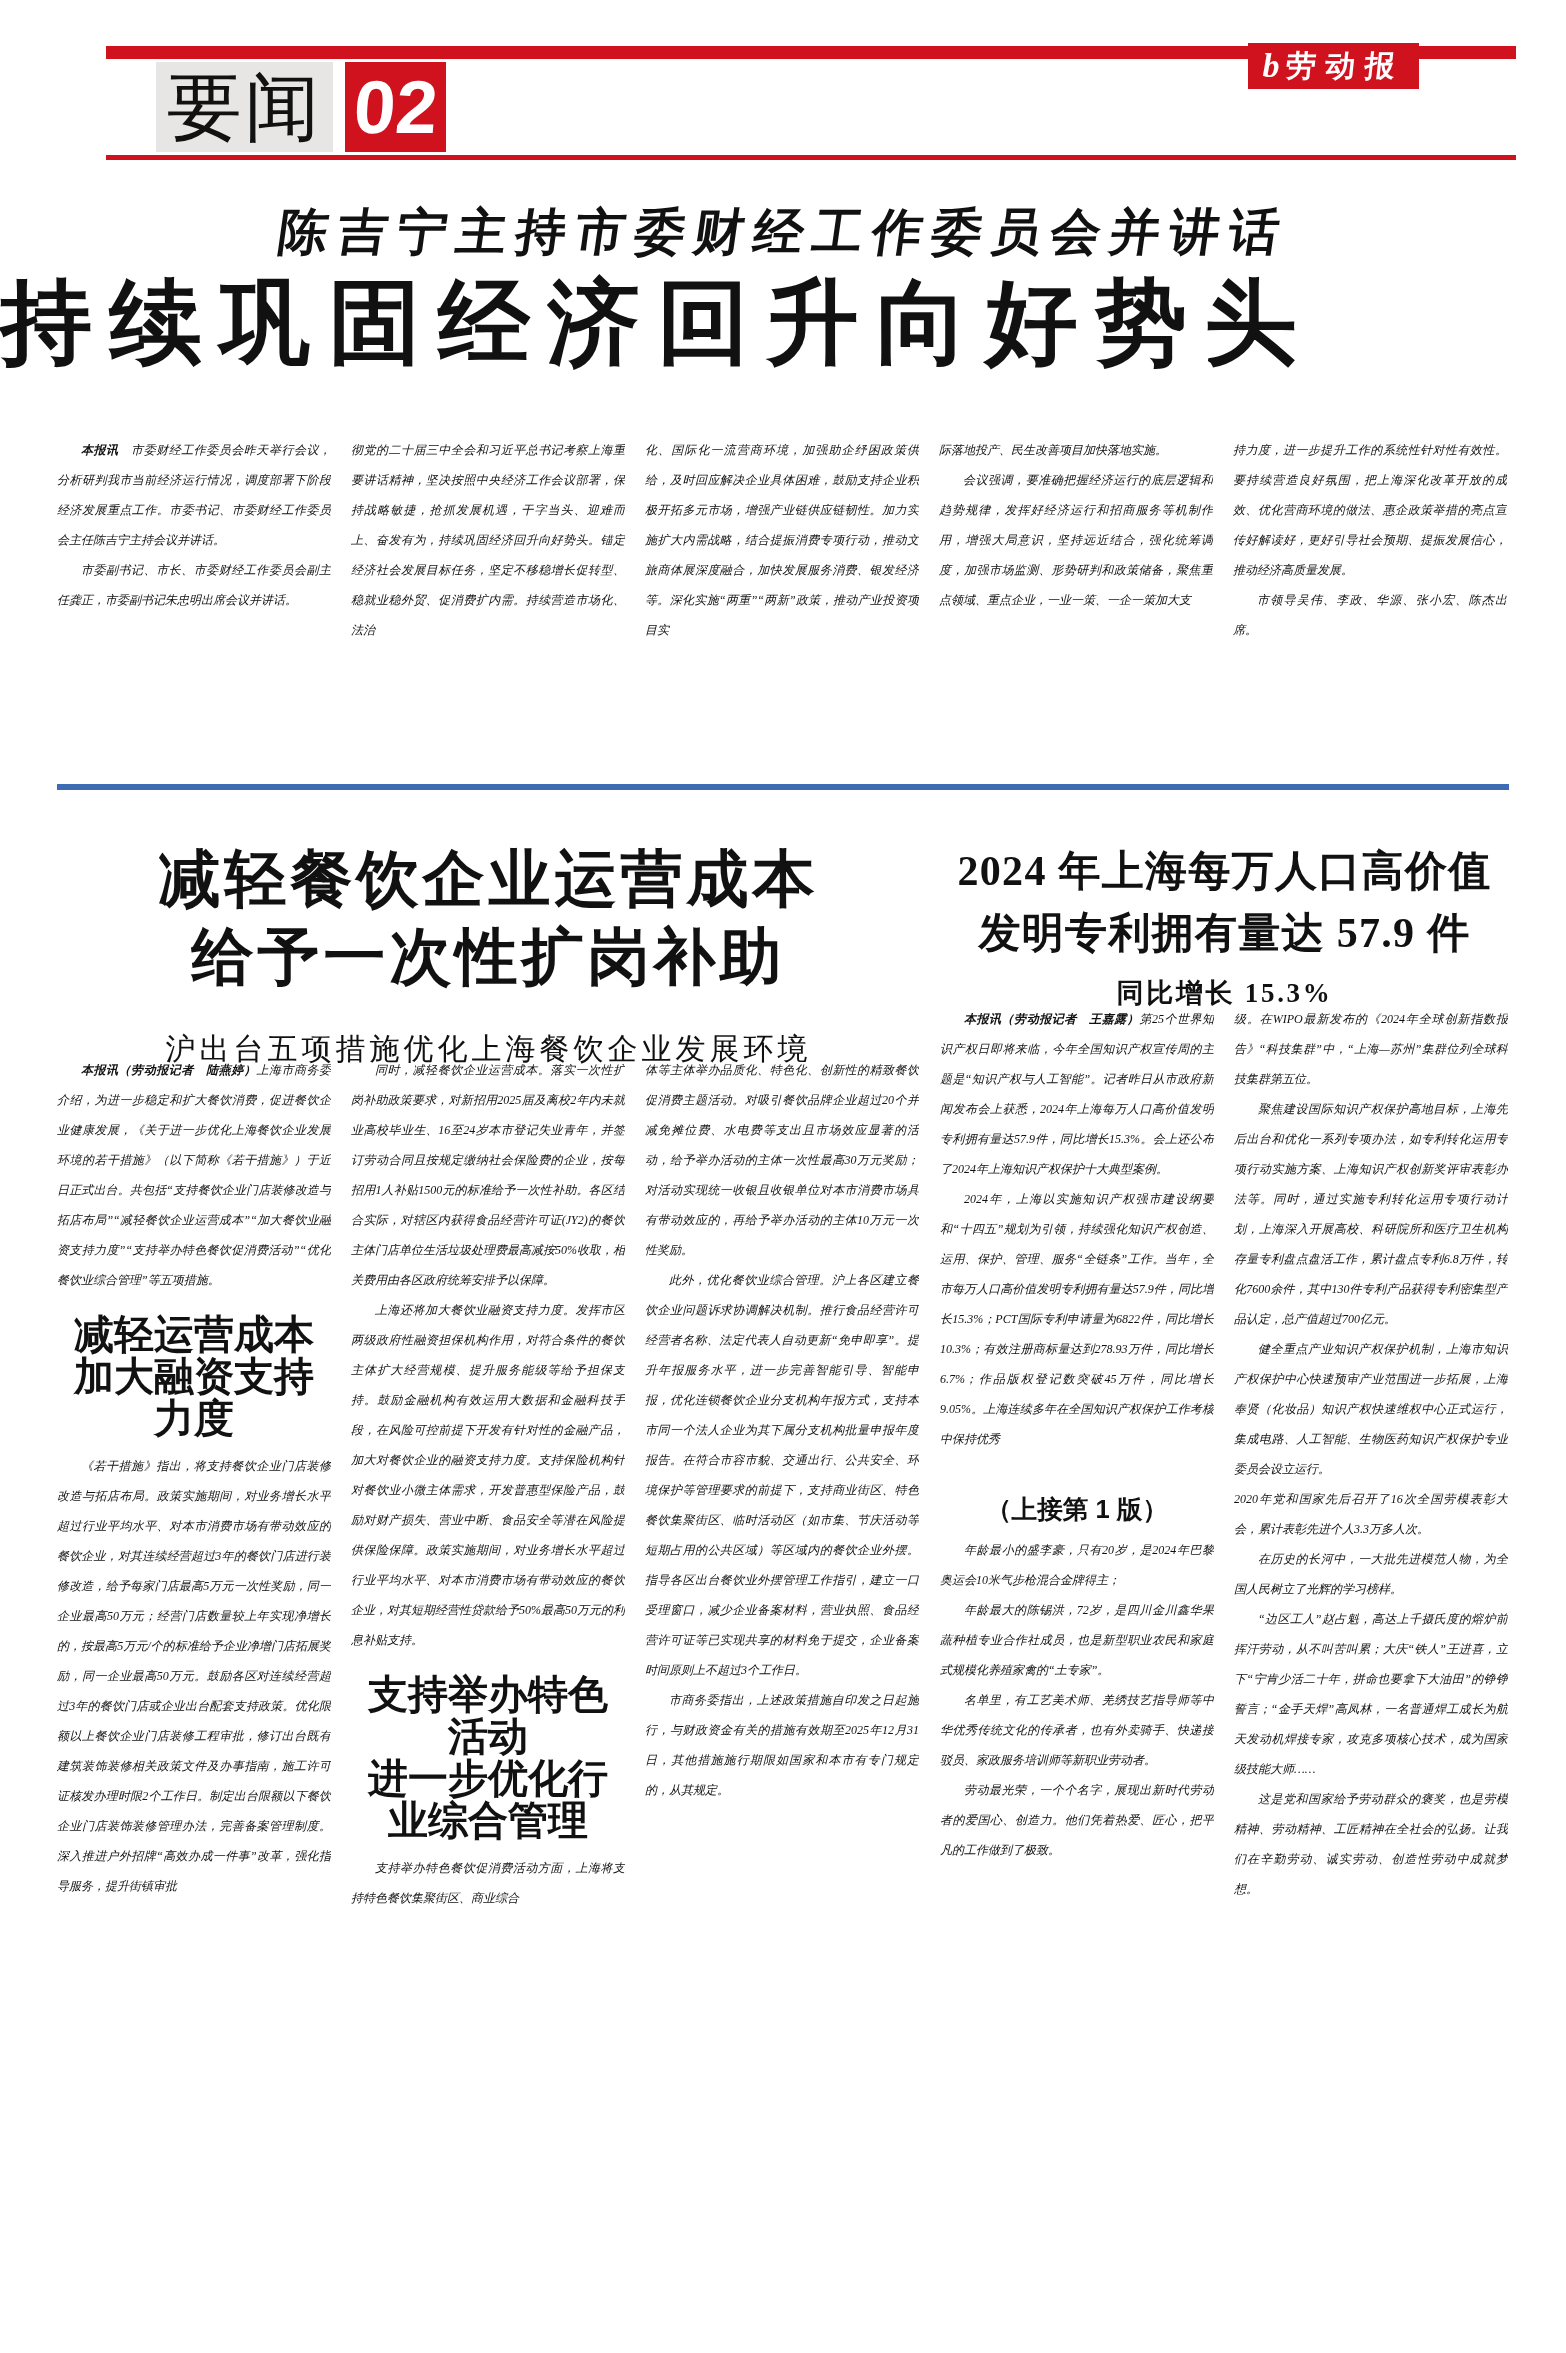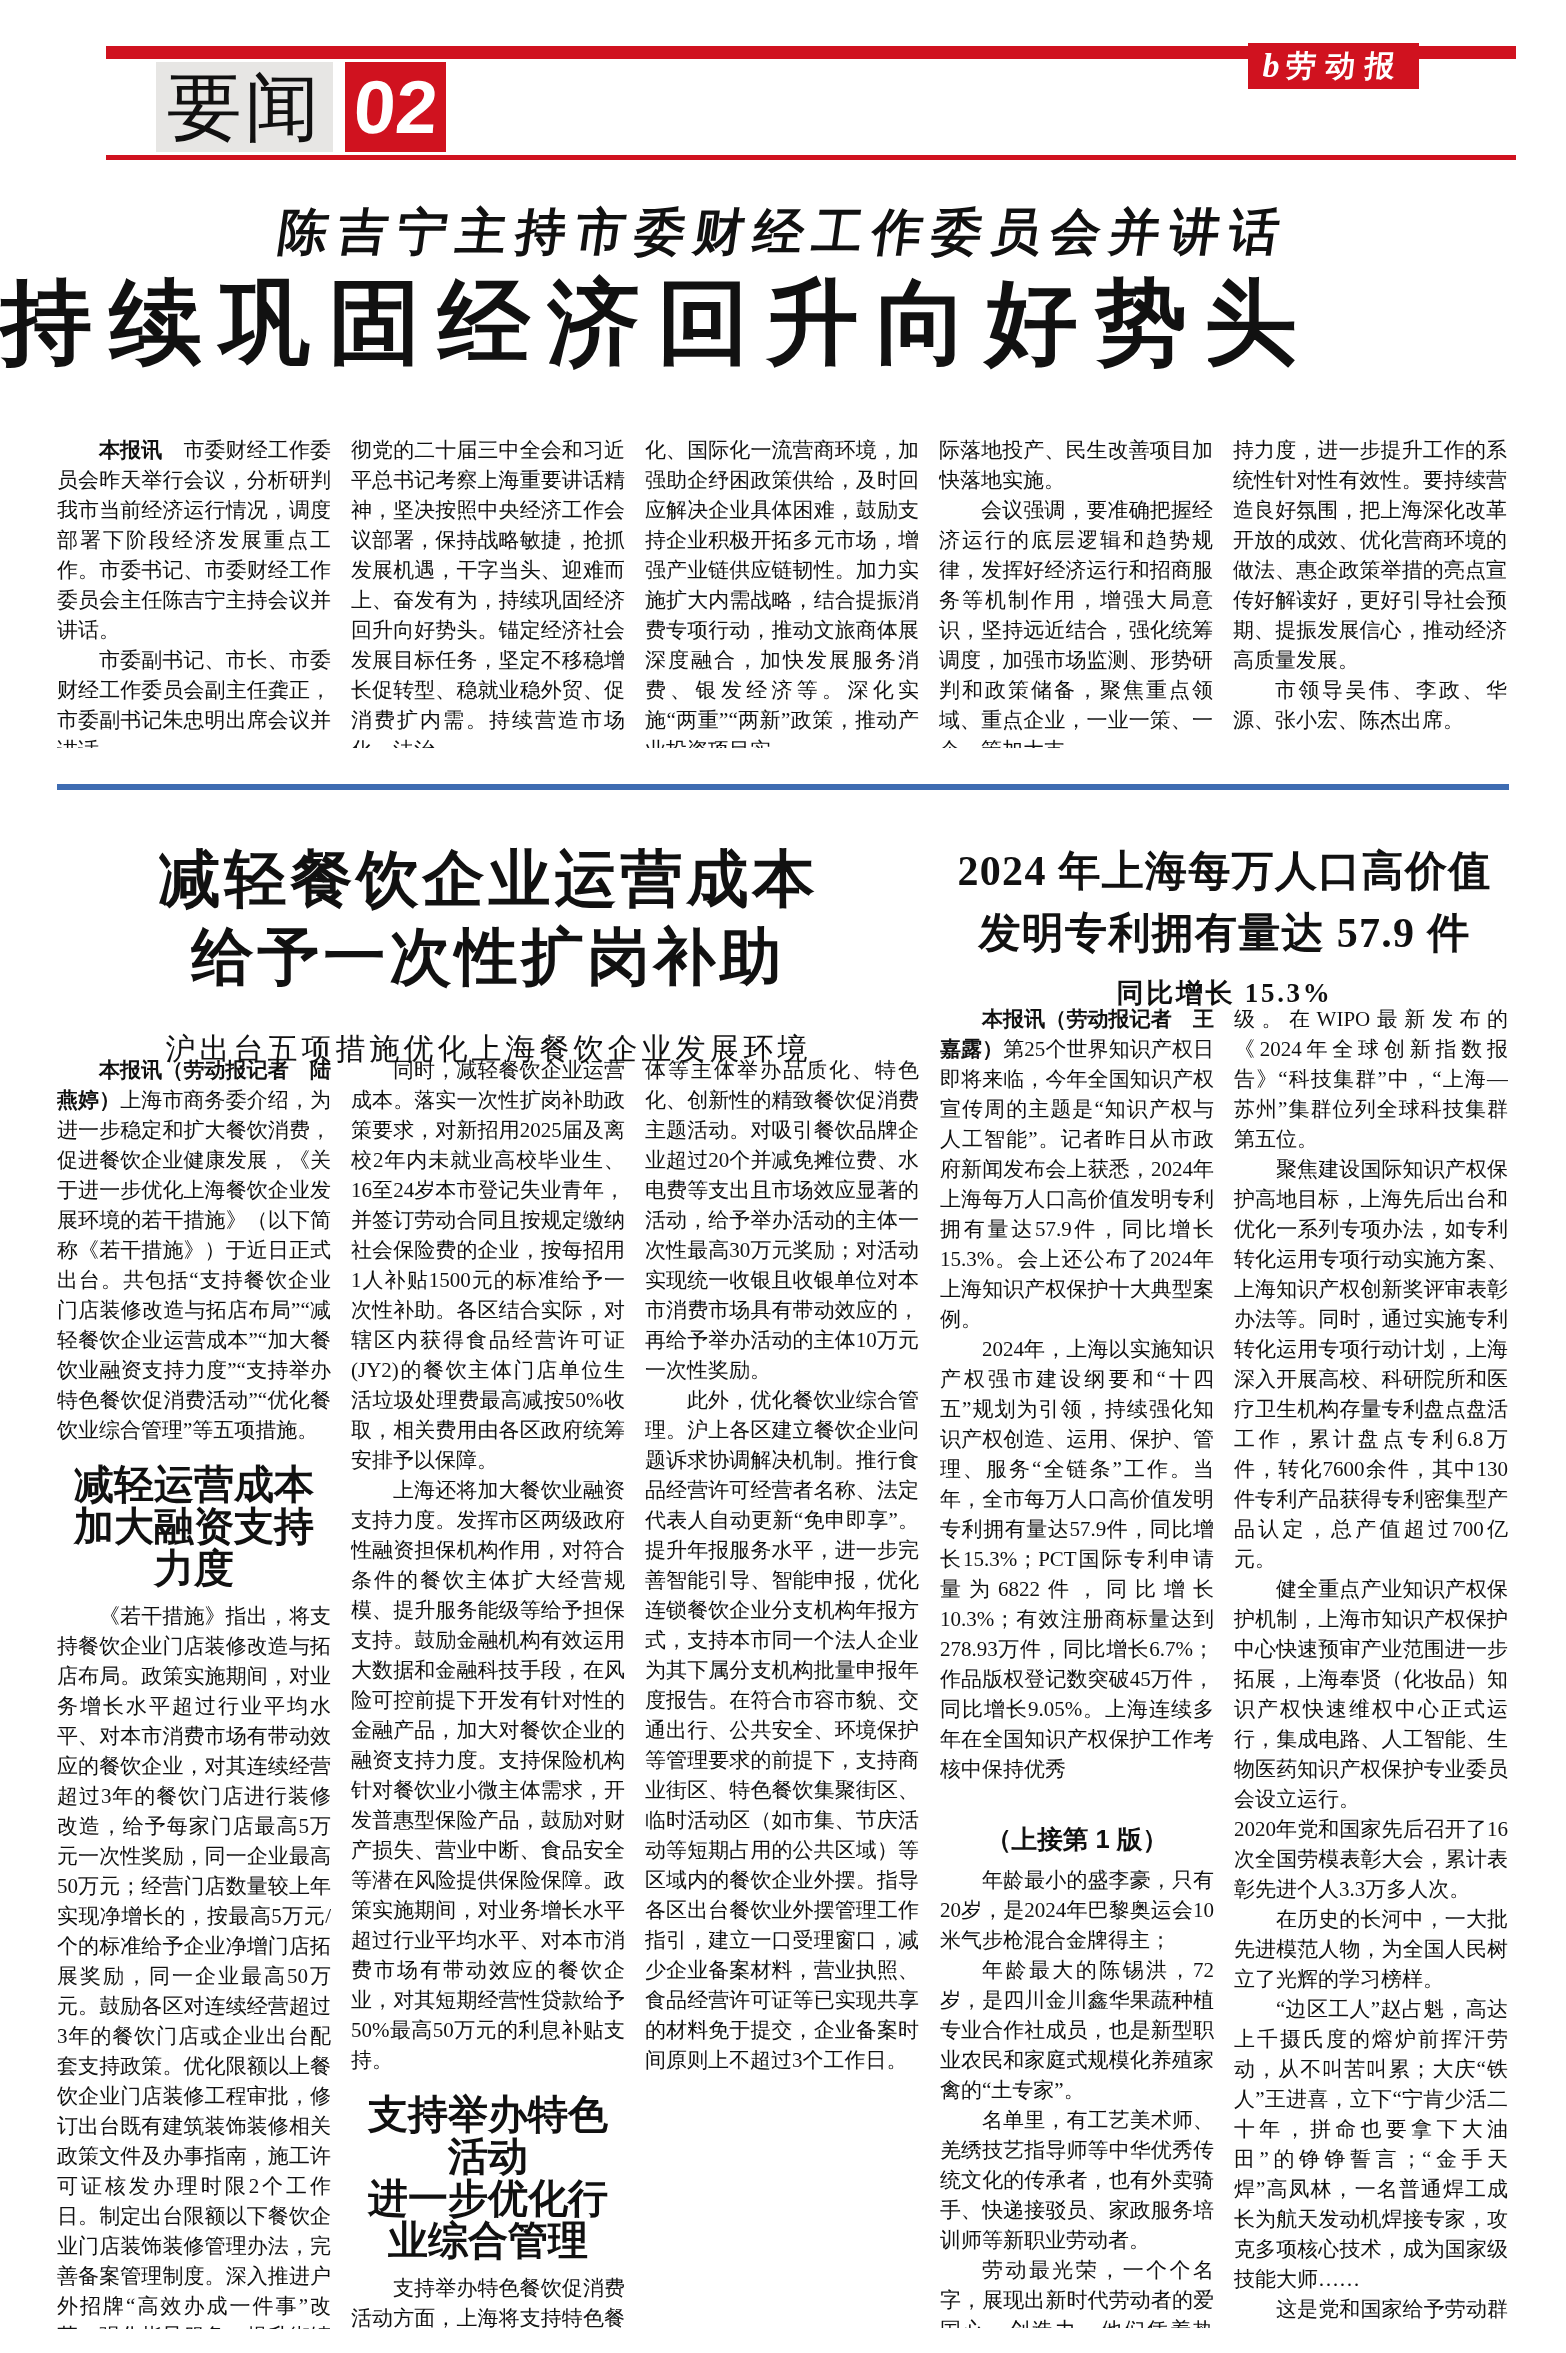--- a/index.html
+++ b/index.html
@@ -25,21 +25,21 @@
              transform:skewX(-6deg);}
   .rule-red{position:absolute;left:0;bottom:0;width:100%;height:4.7px;background:var(--red);}
   
   .kicker{position:absolute;top:199px;left:0;width:100%;text-align:center;
           font-size:50px;font-weight:600;letter-spacing:9.4px;transform:skewX(-8deg);}
   .title1{position:absolute;top:268px;left:0;width:100%;margin:0;text-align:left;
           font-size:92px;font-weight:900;letter-spacing:17.5px;line-height:1.2;}
   .cols{display:flex;gap:20px;}
   .col{width:274px;overflow:hidden;}
   .a1body{position:absolute;top:435px;left:57px;width:1452px;height:313px;overflow:hidden;}
-  p.body{margin:0;font-size:21px;line-height:30px;text-align:justify;}
+  p.body{margin:0;font-size:12px;line-height:30px;text-align:justify;font-style:italic;}
   p.ind{text-indent:2em;}
   .lead{font-weight:700;}
   
   .bluerule{position:absolute;top:784px;left:57px;width:1452px;height:6px;background:var(--blue);}
   
   .bottom{position:absolute;top:836px;left:57px;width:1452px;height:1493px;display:flex;gap:20px;}
   .block-left{width:863px;}
   .block-right{width:569px;}
   .a2h{height:219px;text-align:center;box-sizing:border-box;padding-top:4px;}
   .a2title{font-size:62px;font-weight:900;letter-spacing:4px;line-height:78px;}
@@ -124,20 +124,21 @@
           <p class="body ind">上海还将加大餐饮业融资支持力度。发挥市区两级政府性融资担保机构作用，对符合条件的餐饮主体扩大经营规模、提升服务能级等给予担保支持。鼓励金融机构有效运用大数据和金融科技手段，在风险可控前提下开发有针对性的金融产品，加大对餐饮企业的融资支持力度。支持保险机构针对餐饮业小微主体需求，开发普惠型保险产品，鼓励对财产损失、营业中断、食品安全等潜在风险提供保险保障。政策实施期间，对业务增长水平超过行业平均水平、对本市消费市场有带动效应的餐饮企业，对其短期经营性贷款给予50%最高50万元的利息补贴支持。</p>
           <div class="subhead">
             <div>支持举办特色活动</div>
             <div>进一步优化行业综合管理</div>
           </div>
           <p class="body ind">支持举办特色餐饮促消费活动方面，上海将支持特色餐饮集聚街区、商业综合</p>
         </div>
         <div class="col">
           <p class="body">体等主体举办品质化、特色化、创新性的精致餐饮促消费主题活动。对吸引餐饮品牌企业超过20个并减免摊位费、水电费等支出且市场效应显著的活动，给予举办活动的主体一次性最高30万元奖励；对活动实现统一收银且收银单位对本市消费市场具有带动效应的，再给予举办活动的主体10万元一次性奖励。</p>
           <p class="body ind">此外，优化餐饮业综合管理。沪上各区建立餐饮企业问题诉求协调解决机制。推行食品经营许可经营者名称、法定代表人自动更新“免申即享”。提升年报服务水平，进一步完善智能引导、智能申报，优化连锁餐饮企业分支机构年报方式，支持本市同一个法人企业为其下属分支机构批量申报年度报告。在符合市容市貌、交通出行、公共安全、环境保护等管理要求的前提下，支持商业街区、特色餐饮集聚街区、临时活动区（如市集、节庆活动等短期占用的公共区域）等区域内的餐饮企业外摆。指导各区出台餐饮业外摆管理工作指引，建立一口受理窗口，减少企业备案材料，营业执照、食品经营许可证等已实现共享的材料免于提交，企业备案时间原则上不超过3个工作日。</p>
+          <p class="body ind">市商务委指出，上述政策措施自印发之日起施行，与财政资金有关的措施有效期至2025年12月31日，其他措施施行期限如国家和本市有专门规定的，从其规定。</p>
         </div>
       </div>
     </div>
 
     <div class="block-right">
       <div class="a3h">
         <div class="a3title">2024 年上海每万人口高价值</div>
         <div class="a3title">发明专利拥有量达 57.9 件</div>
         <div class="a3sub">同比增长 15.3%</div>
       </div>

